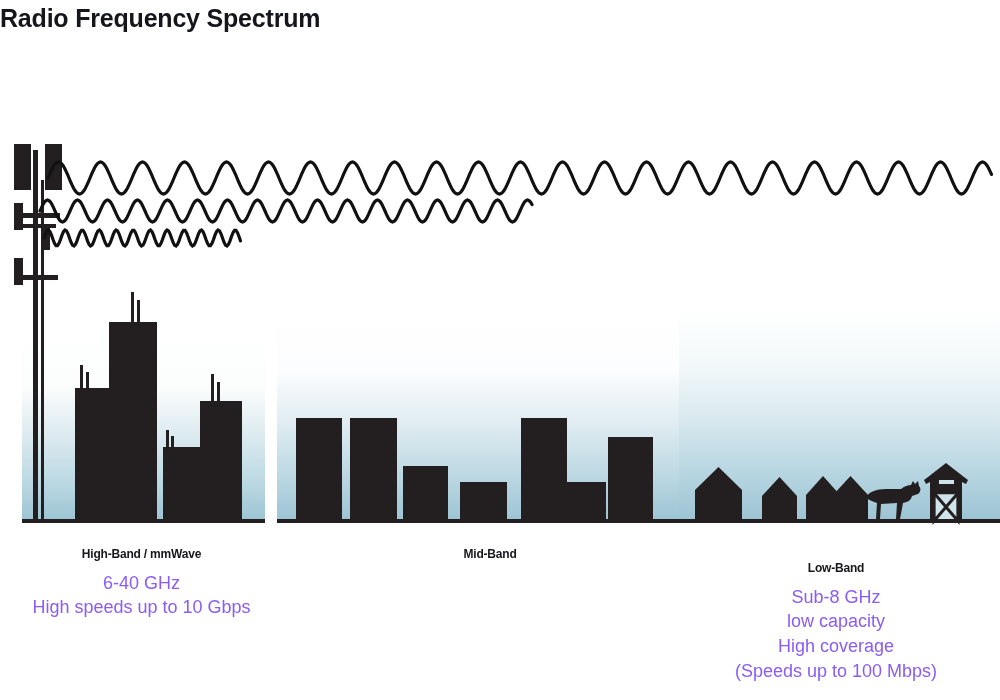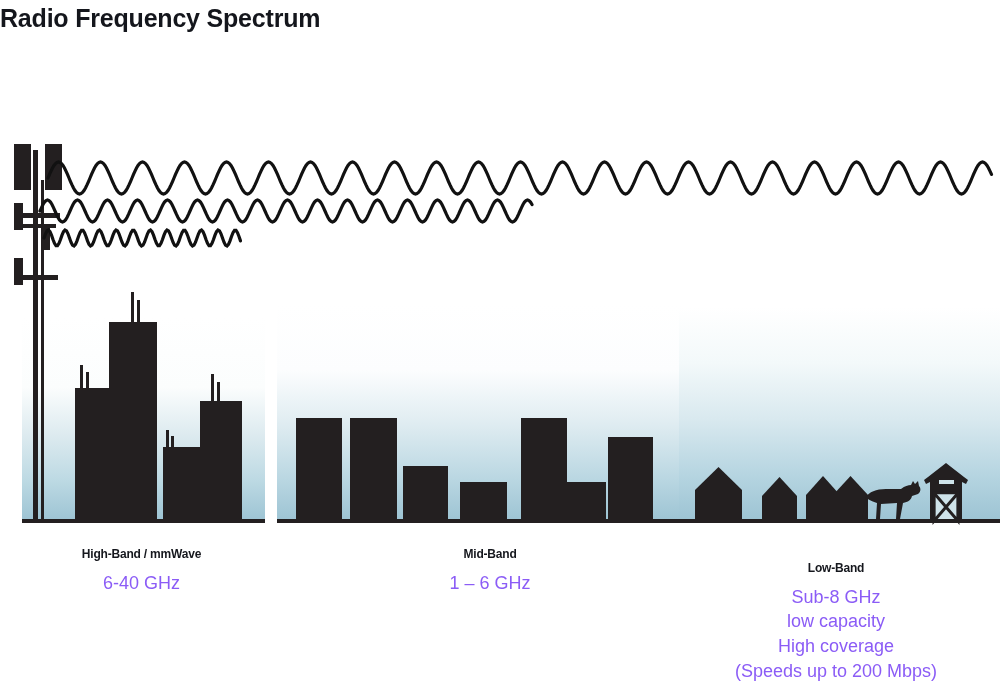--- a/index.html
+++ b/index.html
@@ -179,31 +179,31 @@
     <path id="wave-low" d="M48.0 178.00 L49.5 174.44 L51.0 171.06 L52.5 168.02 L54.0 165.49 L55.5 163.58 L57.0 162.40 L58.5 162.00 L60.0 162.40 L61.5 163.58 L63.0 165.49 L64.5 168.02 L66.0 171.06 L67.5 174.44 L69.0 178.00 L70.5 181.56 L72.0 184.94 L73.5 187.98 L75.0 190.51 L76.5 192.42 L78.0 193.60 L79.5 194.00 L81.0 193.60 L82.5 192.42 L84.0 190.51 L85.5 187.98 L87.0 184.94 L88.5 181.56 L90.0 178.00 L91.5 174.44 L93.0 171.06 L94.5 168.02 L96.0 165.49 L97.5 163.58 L99.0 162.40 L100.5 162.00 L102.0 162.40 L103.5 163.58 L105.0 165.49 L106.5 168.02 L108.0 171.06 L109.5 174.44 L111.0 178.00 L112.5 181.56 L114.0 184.94 L115.5 187.98 L117.0 190.51 L118.5 192.42 L120.0 193.60 L121.5 194.00 L123.0 193.60 L124.5 192.42 L126.0 190.51 L127.5 187.98 L129.0 184.94 L130.5 181.56 L132.0 178.00 L133.5 174.44 L135.0 171.06 L136.5 168.02 L138.0 165.49 L139.5 163.58 L141.0 162.40 L142.5 162.00 L144.0 162.40 L145.5 163.58 L147.0 165.49 L148.5 168.02 L150.0 171.06 L151.5 174.44 L153.0 178.00 L154.5 181.56 L156.0 184.94 L157.5 187.98 L159.0 190.51 L160.5 192.42 L162.0 193.60 L163.5 194.00 L165.0 193.60 L166.5 192.42 L168.0 190.51 L169.5 187.98 L171.0 184.94 L172.5 181.56 L174.0 178.00 L175.5 174.44 L177.0 171.06 L178.5 168.02 L180.0 165.49 L181.5 163.58 L183.0 162.40 L184.5 162.00 L186.0 162.40 L187.5 163.58 L189.0 165.49 L190.5 168.02 L192.0 171.06 L193.5 174.44 L195.0 178.00 L196.5 181.56 L198.0 184.94 L199.5 187.98 L201.0 190.51 L202.5 192.42 L204.0 193.60 L205.5 194.00 L207.0 193.60 L208.5 192.42 L210.0 190.51 L211.5 187.98 L213.0 184.94 L214.5 181.56 L216.0 178.00 L217.5 174.44 L219.0 171.06 L220.5 168.02 L222.0 165.49 L223.5 163.58 L225.0 162.40 L226.5 162.00 L228.0 162.40 L229.5 163.58 L231.0 165.49 L232.5 168.02 L234.0 171.06 L235.5 174.44 L237.0 178.00 L238.5 181.56 L240.0 184.94 L241.5 187.98 L243.0 190.51 L244.5 192.42 L246.0 193.60 L247.5 194.00 L249.0 193.60 L250.5 192.42 L252.0 190.51 L253.5 187.98 L255.0 184.94 L256.5 181.56 L258.0 178.00 L259.5 174.44 L261.0 171.06 L262.5 168.02 L264.0 165.49 L265.5 163.58 L267.0 162.40 L268.5 162.00 L270.0 162.40 L271.5 163.58 L273.0 165.49 L274.5 168.02 L276.0 171.06 L277.5 174.44 L279.0 178.00 L280.5 181.56 L282.0 184.94 L283.5 187.98 L285.0 190.51 L286.5 192.42 L288.0 193.60 L289.5 194.00 L291.0 193.60 L292.5 192.42 L294.0 190.51 L295.5 187.98 L297.0 184.94 L298.5 181.56 L300.0 178.00 L301.5 174.44 L303.0 171.06 L304.5 168.02 L306.0 165.49 L307.5 163.58 L309.0 162.40 L310.5 162.00 L312.0 162.40 L313.5 163.58 L315.0 165.49 L316.5 168.02 L318.0 171.06 L319.5 174.44 L321.0 178.00 L322.5 181.56 L324.0 184.94 L325.5 187.98 L327.0 190.51 L328.5 192.42 L330.0 193.60 L331.5 194.00 L333.0 193.60 L334.5 192.42 L336.0 190.51 L337.5 187.98 L339.0 184.94 L340.5 181.56 L342.0 178.00 L343.5 174.44 L345.0 171.06 L346.5 168.02 L348.0 165.49 L349.5 163.58 L351.0 162.40 L352.5 162.00 L354.0 162.40 L355.5 163.58 L357.0 165.49 L358.5 168.02 L360.0 171.06 L361.5 174.44 L363.0 178.00 L364.5 181.56 L366.0 184.94 L367.5 187.98 L369.0 190.51 L370.5 192.42 L372.0 193.60 L373.5 194.00 L375.0 193.60 L376.5 192.42 L378.0 190.51 L379.5 187.98 L381.0 184.94 L382.5 181.56 L384.0 178.00 L385.5 174.44 L387.0 171.06 L388.5 168.02 L390.0 165.49 L391.5 163.58 L393.0 162.40 L394.5 162.00 L396.0 162.40 L397.5 163.58 L399.0 165.49 L400.5 168.02 L402.0 171.06 L403.5 174.44 L405.0 178.00 L406.5 181.56 L408.0 184.94 L409.5 187.98 L411.0 190.51 L412.5 192.42 L414.0 193.60 L415.5 194.00 L417.0 193.60 L418.5 192.42 L420.0 190.51 L421.5 187.98 L423.0 184.94 L424.5 181.56 L426.0 178.00 L427.5 174.44 L429.0 171.06 L430.5 168.02 L432.0 165.49 L433.5 163.58 L435.0 162.40 L436.5 162.00 L438.0 162.40 L439.5 163.58 L441.0 165.49 L442.5 168.02 L444.0 171.06 L445.5 174.44 L447.0 178.00 L448.5 181.56 L450.0 184.94 L451.5 187.98 L453.0 190.51 L454.5 192.42 L456.0 193.60 L457.5 194.00 L459.0 193.60 L460.5 192.42 L462.0 190.51 L463.5 187.98 L465.0 184.94 L466.5 181.56 L468.0 178.00 L469.5 174.44 L471.0 171.06 L472.5 168.02 L474.0 165.49 L475.5 163.58 L477.0 162.40 L478.5 162.00 L480.0 162.40 L481.5 163.58 L483.0 165.49 L484.5 168.02 L486.0 171.06 L487.5 174.44 L489.0 178.00 L490.5 181.56 L492.0 184.94 L493.5 187.98 L495.0 190.51 L496.5 192.42 L498.0 193.60 L499.5 194.00 L501.0 193.60 L502.5 192.42 L504.0 190.51 L505.5 187.98 L507.0 184.94 L508.5 181.56 L510.0 178.00 L511.5 174.44 L513.0 171.06 L514.5 168.02 L516.0 165.49 L517.5 163.58 L519.0 162.40 L520.5 162.00 L522.0 162.40 L523.5 163.58 L525.0 165.49 L526.5 168.02 L528.0 171.06 L529.5 174.44 L531.0 178.00 L532.5 181.56 L534.0 184.94 L535.5 187.98 L537.0 190.51 L538.5 192.42 L540.0 193.60 L541.5 194.00 L543.0 193.60 L544.5 192.42 L546.0 190.51 L547.5 187.98 L549.0 184.94 L550.5 181.56 L552.0 178.00 L553.5 174.44 L555.0 171.06 L556.5 168.02 L558.0 165.49 L559.5 163.58 L561.0 162.40 L562.5 162.00 L564.0 162.40 L565.5 163.58 L567.0 165.49 L568.5 168.02 L570.0 171.06 L571.5 174.44 L573.0 178.00 L574.5 181.56 L576.0 184.94 L577.5 187.98 L579.0 190.51 L580.5 192.42 L582.0 193.60 L583.5 194.00 L585.0 193.60 L586.5 192.42 L588.0 190.51 L589.5 187.98 L591.0 184.94 L592.5 181.56 L594.0 178.00 L595.5 174.44 L597.0 171.06 L598.5 168.02 L600.0 165.49 L601.5 163.58 L603.0 162.40 L604.5 162.00 L606.0 162.40 L607.5 163.58 L609.0 165.49 L610.5 168.02 L612.0 171.06 L613.5 174.44 L615.0 178.00 L616.5 181.56 L618.0 184.94 L619.5 187.98 L621.0 190.51 L622.5 192.42 L624.0 193.60 L625.5 194.00 L627.0 193.60 L628.5 192.42 L630.0 190.51 L631.5 187.98 L633.0 184.94 L634.5 181.56 L636.0 178.00 L637.5 174.44 L639.0 171.06 L640.5 168.02 L642.0 165.49 L643.5 163.58 L645.0 162.40 L646.5 162.00 L648.0 162.40 L649.5 163.58 L651.0 165.49 L652.5 168.02 L654.0 171.06 L655.5 174.44 L657.0 178.00 L658.5 181.56 L660.0 184.94 L661.5 187.98 L663.0 190.51 L664.5 192.42 L666.0 193.60 L667.5 194.00 L669.0 193.60 L670.5 192.42 L672.0 190.51 L673.5 187.98 L675.0 184.94 L676.5 181.56 L678.0 178.00 L679.5 174.44 L681.0 171.06 L682.5 168.02 L684.0 165.49 L685.5 163.58 L687.0 162.40 L688.5 162.00 L690.0 162.40 L691.5 163.58 L693.0 165.49 L694.5 168.02 L696.0 171.06 L697.5 174.44 L699.0 178.00 L700.5 181.56 L702.0 184.94 L703.5 187.98 L705.0 190.51 L706.5 192.42 L708.0 193.60 L709.5 194.00 L711.0 193.60 L712.5 192.42 L714.0 190.51 L715.5 187.98 L717.0 184.94 L718.5 181.56 L720.0 178.00 L721.5 174.44 L723.0 171.06 L724.5 168.02 L726.0 165.49 L727.5 163.58 L729.0 162.40 L730.5 162.00 L732.0 162.40 L733.5 163.58 L735.0 165.49 L736.5 168.02 L738.0 171.06 L739.5 174.44 L741.0 178.00 L742.5 181.56 L744.0 184.94 L745.5 187.98 L747.0 190.51 L748.5 192.42 L750.0 193.60 L751.5 194.00 L753.0 193.60 L754.5 192.42 L756.0 190.51 L757.5 187.98 L759.0 184.94 L760.5 181.56 L762.0 178.00 L763.5 174.44 L765.0 171.06 L766.5 168.02 L768.0 165.49 L769.5 163.58 L771.0 162.40 L772.5 162.00 L774.0 162.40 L775.5 163.58 L777.0 165.49 L778.5 168.02 L780.0 171.06 L781.5 174.44 L783.0 178.00 L784.5 181.56 L786.0 184.94 L787.5 187.98 L789.0 190.51 L790.5 192.42 L792.0 193.60 L793.5 194.00 L795.0 193.60 L796.5 192.42 L798.0 190.51 L799.5 187.98 L801.0 184.94 L802.5 181.56 L804.0 178.00 L805.5 174.44 L807.0 171.06 L808.5 168.02 L810.0 165.49 L811.5 163.58 L813.0 162.40 L814.5 162.00 L816.0 162.40 L817.5 163.58 L819.0 165.49 L820.5 168.02 L822.0 171.06 L823.5 174.44 L825.0 178.00 L826.5 181.56 L828.0 184.94 L829.5 187.98 L831.0 190.51 L832.5 192.42 L834.0 193.60 L835.5 194.00 L837.0 193.60 L838.5 192.42 L840.0 190.51 L841.5 187.98 L843.0 184.94 L844.5 181.56 L846.0 178.00 L847.5 174.44 L849.0 171.06 L850.5 168.02 L852.0 165.49 L853.5 163.58 L855.0 162.40 L856.5 162.00 L858.0 162.40 L859.5 163.58 L861.0 165.49 L862.5 168.02 L864.0 171.06 L865.5 174.44 L867.0 178.00 L868.5 181.56 L870.0 184.94 L871.5 187.98 L873.0 190.51 L874.5 192.42 L876.0 193.60 L877.5 194.00 L879.0 193.60 L880.5 192.42 L882.0 190.51 L883.5 187.98 L885.0 184.94 L886.5 181.56 L888.0 178.00 L889.5 174.44 L891.0 171.06 L892.5 168.02 L894.0 165.49 L895.5 163.58 L897.0 162.40 L898.5 162.00 L900.0 162.40 L901.5 163.58 L903.0 165.49 L904.5 168.02 L906.0 171.06 L907.5 174.44 L909.0 178.00 L910.5 181.56 L912.0 184.94 L913.5 187.98 L915.0 190.51 L916.5 192.42 L918.0 193.60 L919.5 194.00 L921.0 193.60 L922.5 192.42 L924.0 190.51 L925.5 187.98 L927.0 184.94 L928.5 181.56 L930.0 178.00 L931.5 174.44 L933.0 171.06 L934.5 168.02 L936.0 165.49 L937.5 163.58 L939.0 162.40 L940.5 162.00 L942.0 162.40 L943.5 163.58 L945.0 165.49 L946.5 168.02 L948.0 171.06 L949.5 174.44 L951.0 178.00 L952.5 181.56 L954.0 184.94 L955.5 187.98 L957.0 190.51 L958.5 192.42 L960.0 193.60 L961.5 194.00 L963.0 193.60 L964.5 192.42 L966.0 190.51 L967.5 187.98 L969.0 184.94 L970.5 181.56 L972.0 178.00 L973.5 174.44 L975.0 171.06 L976.5 168.02 L978.0 165.49 L979.5 163.58 L981.0 162.40 L982.5 162.00 L984.0 162.40 L985.5 163.58 L987.0 165.49 L988.5 168.02 L990.0 171.06 L991.5 174.44"></path>
     <path id="wave-mid" d="M40.0 211.00 L41.5 207.60 L43.0 204.53 L44.5 202.10 L46.0 200.54 L47.5 200.00 L49.0 200.54 L50.5 202.10 L52.0 204.53 L53.5 207.60 L55.0 211.00 L56.5 214.40 L58.0 217.47 L59.5 219.90 L61.0 221.46 L62.5 222.00 L64.0 221.46 L65.5 219.90 L67.0 217.47 L68.5 214.40 L70.0 211.00 L71.5 207.60 L73.0 204.53 L74.5 202.10 L76.0 200.54 L77.5 200.00 L79.0 200.54 L80.5 202.10 L82.0 204.53 L83.5 207.60 L85.0 211.00 L86.5 214.40 L88.0 217.47 L89.5 219.90 L91.0 221.46 L92.5 222.00 L94.0 221.46 L95.5 219.90 L97.0 217.47 L98.5 214.40 L100.0 211.00 L101.5 207.60 L103.0 204.53 L104.5 202.10 L106.0 200.54 L107.5 200.00 L109.0 200.54 L110.5 202.10 L112.0 204.53 L113.5 207.60 L115.0 211.00 L116.5 214.40 L118.0 217.47 L119.5 219.90 L121.0 221.46 L122.5 222.00 L124.0 221.46 L125.5 219.90 L127.0 217.47 L128.5 214.40 L130.0 211.00 L131.5 207.60 L133.0 204.53 L134.5 202.10 L136.0 200.54 L137.5 200.00 L139.0 200.54 L140.5 202.10 L142.0 204.53 L143.5 207.60 L145.0 211.00 L146.5 214.40 L148.0 217.47 L149.5 219.90 L151.0 221.46 L152.5 222.00 L154.0 221.46 L155.5 219.90 L157.0 217.47 L158.5 214.40 L160.0 211.00 L161.5 207.60 L163.0 204.53 L164.5 202.10 L166.0 200.54 L167.5 200.00 L169.0 200.54 L170.5 202.10 L172.0 204.53 L173.5 207.60 L175.0 211.00 L176.5 214.40 L178.0 217.47 L179.5 219.90 L181.0 221.46 L182.5 222.00 L184.0 221.46 L185.5 219.90 L187.0 217.47 L188.5 214.40 L190.0 211.00 L191.5 207.60 L193.0 204.53 L194.5 202.10 L196.0 200.54 L197.5 200.00 L199.0 200.54 L200.5 202.10 L202.0 204.53 L203.5 207.60 L205.0 211.00 L206.5 214.40 L208.0 217.47 L209.5 219.90 L211.0 221.46 L212.5 222.00 L214.0 221.46 L215.5 219.90 L217.0 217.47 L218.5 214.40 L220.0 211.00 L221.5 207.60 L223.0 204.53 L224.5 202.10 L226.0 200.54 L227.5 200.00 L229.0 200.54 L230.5 202.10 L232.0 204.53 L233.5 207.60 L235.0 211.00 L236.5 214.40 L238.0 217.47 L239.5 219.90 L241.0 221.46 L242.5 222.00 L244.0 221.46 L245.5 219.90 L247.0 217.47 L248.5 214.40 L250.0 211.00 L251.5 207.60 L253.0 204.53 L254.5 202.10 L256.0 200.54 L257.5 200.00 L259.0 200.54 L260.5 202.10 L262.0 204.53 L263.5 207.60 L265.0 211.00 L266.5 214.40 L268.0 217.47 L269.5 219.90 L271.0 221.46 L272.5 222.00 L274.0 221.46 L275.5 219.90 L277.0 217.47 L278.5 214.40 L280.0 211.00 L281.5 207.60 L283.0 204.53 L284.5 202.10 L286.0 200.54 L287.5 200.00 L289.0 200.54 L290.5 202.10 L292.0 204.53 L293.5 207.60 L295.0 211.00 L296.5 214.40 L298.0 217.47 L299.5 219.90 L301.0 221.46 L302.5 222.00 L304.0 221.46 L305.5 219.90 L307.0 217.47 L308.5 214.40 L310.0 211.00 L311.5 207.60 L313.0 204.53 L314.5 202.10 L316.0 200.54 L317.5 200.00 L319.0 200.54 L320.5 202.10 L322.0 204.53 L323.5 207.60 L325.0 211.00 L326.5 214.40 L328.0 217.47 L329.5 219.90 L331.0 221.46 L332.5 222.00 L334.0 221.46 L335.5 219.90 L337.0 217.47 L338.5 214.40 L340.0 211.00 L341.5 207.60 L343.0 204.53 L344.5 202.10 L346.0 200.54 L347.5 200.00 L349.0 200.54 L350.5 202.10 L352.0 204.53 L353.5 207.60 L355.0 211.00 L356.5 214.40 L358.0 217.47 L359.5 219.90 L361.0 221.46 L362.5 222.00 L364.0 221.46 L365.5 219.90 L367.0 217.47 L368.5 214.40 L370.0 211.00 L371.5 207.60 L373.0 204.53 L374.5 202.10 L376.0 200.54 L377.5 200.00 L379.0 200.54 L380.5 202.10 L382.0 204.53 L383.5 207.60 L385.0 211.00 L386.5 214.40 L388.0 217.47 L389.5 219.90 L391.0 221.46 L392.5 222.00 L394.0 221.46 L395.5 219.90 L397.0 217.47 L398.5 214.40 L400.0 211.00 L401.5 207.60 L403.0 204.53 L404.5 202.10 L406.0 200.54 L407.5 200.00 L409.0 200.54 L410.5 202.10 L412.0 204.53 L413.5 207.60 L415.0 211.00 L416.5 214.40 L418.0 217.47 L419.5 219.90 L421.0 221.46 L422.5 222.00 L424.0 221.46 L425.5 219.90 L427.0 217.47 L428.5 214.40 L430.0 211.00 L431.5 207.60 L433.0 204.53 L434.5 202.10 L436.0 200.54 L437.5 200.00 L439.0 200.54 L440.5 202.10 L442.0 204.53 L443.5 207.60 L445.0 211.00 L446.5 214.40 L448.0 217.47 L449.5 219.90 L451.0 221.46 L452.5 222.00 L454.0 221.46 L455.5 219.90 L457.0 217.47 L458.5 214.40 L460.0 211.00 L461.5 207.60 L463.0 204.53 L464.5 202.10 L466.0 200.54 L467.5 200.00 L469.0 200.54 L470.5 202.10 L472.0 204.53 L473.5 207.60 L475.0 211.00 L476.5 214.40 L478.0 217.47 L479.5 219.90 L481.0 221.46 L482.5 222.00 L484.0 221.46 L485.5 219.90 L487.0 217.47 L488.5 214.40 L490.0 211.00 L491.5 207.60 L493.0 204.53 L494.5 202.10 L496.0 200.54 L497.5 200.00 L499.0 200.54 L500.5 202.10 L502.0 204.53 L503.5 207.60 L505.0 211.00 L506.5 214.40 L508.0 217.47 L509.5 219.90 L511.0 221.46 L512.5 222.00 L514.0 221.46 L515.5 219.90 L517.0 217.47 L518.5 214.40 L520.0 211.00 L521.5 207.60 L523.0 204.53 L524.5 202.10 L526.0 200.54 L527.5 200.00 L529.0 200.54 L530.5 202.10 L532.0 204.53"></path>
     <path id="wave-high" d="M44.0 238.00 L45.5 233.79 L47.0 230.84 L48.5 230.03 L50.0 231.62 L51.5 235.11 L53.0 239.47 L54.5 243.39 L56.0 245.69 L57.5 245.69 L59.0 243.39 L60.5 239.47 L62.0 235.11 L63.5 231.62 L65.0 230.03 L66.5 230.84 L68.0 233.79 L69.5 238.00 L71.0 242.21 L72.5 245.16 L74.0 245.97 L75.5 244.38 L77.0 240.89 L78.5 236.53 L80.0 232.61 L81.5 230.31 L83.0 230.31 L84.5 232.61 L86.0 236.53 L87.5 240.89 L89.0 244.38 L90.5 245.97 L92.0 245.16 L93.5 242.21 L95.0 238.00 L96.5 233.79 L98.0 230.84 L99.5 230.03 L101.0 231.62 L102.5 235.11 L104.0 239.47 L105.5 243.39 L107.0 245.69 L108.5 245.69 L110.0 243.39 L111.5 239.47 L113.0 235.11 L114.5 231.62 L116.0 230.03 L117.5 230.84 L119.0 233.79 L120.5 238.00 L122.0 242.21 L123.5 245.16 L125.0 245.97 L126.5 244.38 L128.0 240.89 L129.5 236.53 L131.0 232.61 L132.5 230.31 L134.0 230.31 L135.5 232.61 L137.0 236.53 L138.5 240.89 L140.0 244.38 L141.5 245.97 L143.0 245.16 L144.5 242.21 L146.0 238.00 L147.5 233.79 L149.0 230.84 L150.5 230.03 L152.0 231.62 L153.5 235.11 L155.0 239.47 L156.5 243.39 L158.0 245.69 L159.5 245.69 L161.0 243.39 L162.5 239.47 L164.0 235.11 L165.5 231.62 L167.0 230.03 L168.5 230.84 L170.0 233.79 L171.5 238.00 L173.0 242.21 L174.5 245.16 L176.0 245.97 L177.5 244.38 L179.0 240.89 L180.5 236.53 L182.0 232.61 L183.5 230.31 L185.0 230.31 L186.5 232.61 L188.0 236.53 L189.5 240.89 L191.0 244.38 L192.5 245.97 L194.0 245.16 L195.5 242.21 L197.0 238.00 L198.5 233.79 L200.0 230.84 L201.5 230.03 L203.0 231.62 L204.5 235.11 L206.0 239.47 L207.5 243.39 L209.0 245.69 L210.5 245.69 L212.0 243.39 L213.5 239.47 L215.0 235.11 L216.5 231.62 L218.0 230.03 L219.5 230.84 L221.0 233.79 L222.5 238.00 L224.0 242.21 L225.5 245.16 L227.0 245.97 L228.5 244.38 L230.0 240.89 L231.5 236.53 L233.0 232.61 L234.5 230.31 L236.0 230.31 L237.5 232.61 L239.0 236.53 L240.5 240.89"></path>
   </g>
 </svg>
 
 <div class="band-caption caption-high">
   <div class="band-title">High-Band / mmWave</div>
   <div class="band-lines">
     <div>6-40 GHz</div>
+    <div>High speeds up to 10 Gbps</div>
   </div>
 </div>
 
 <div class="band-caption caption-mid">
   <div class="band-title">Mid-Band</div>
   <div class="band-lines">
-    <div>1 – 6 GHz</div>
   </div>
 </div>
 
 <div class="band-caption caption-low">
   <div class="band-title">Low-Band</div>
   <div class="band-lines">
     <div>Sub-8 GHz</div>
     <div>low capacity</div>
     <div>High coverage</div>
-    <div>(Speeds up to 200 Mbps)</div>
+    <div>(Speeds up to 100 Mbps)</div>
   </div>
 </div>
 
 </body></html>

